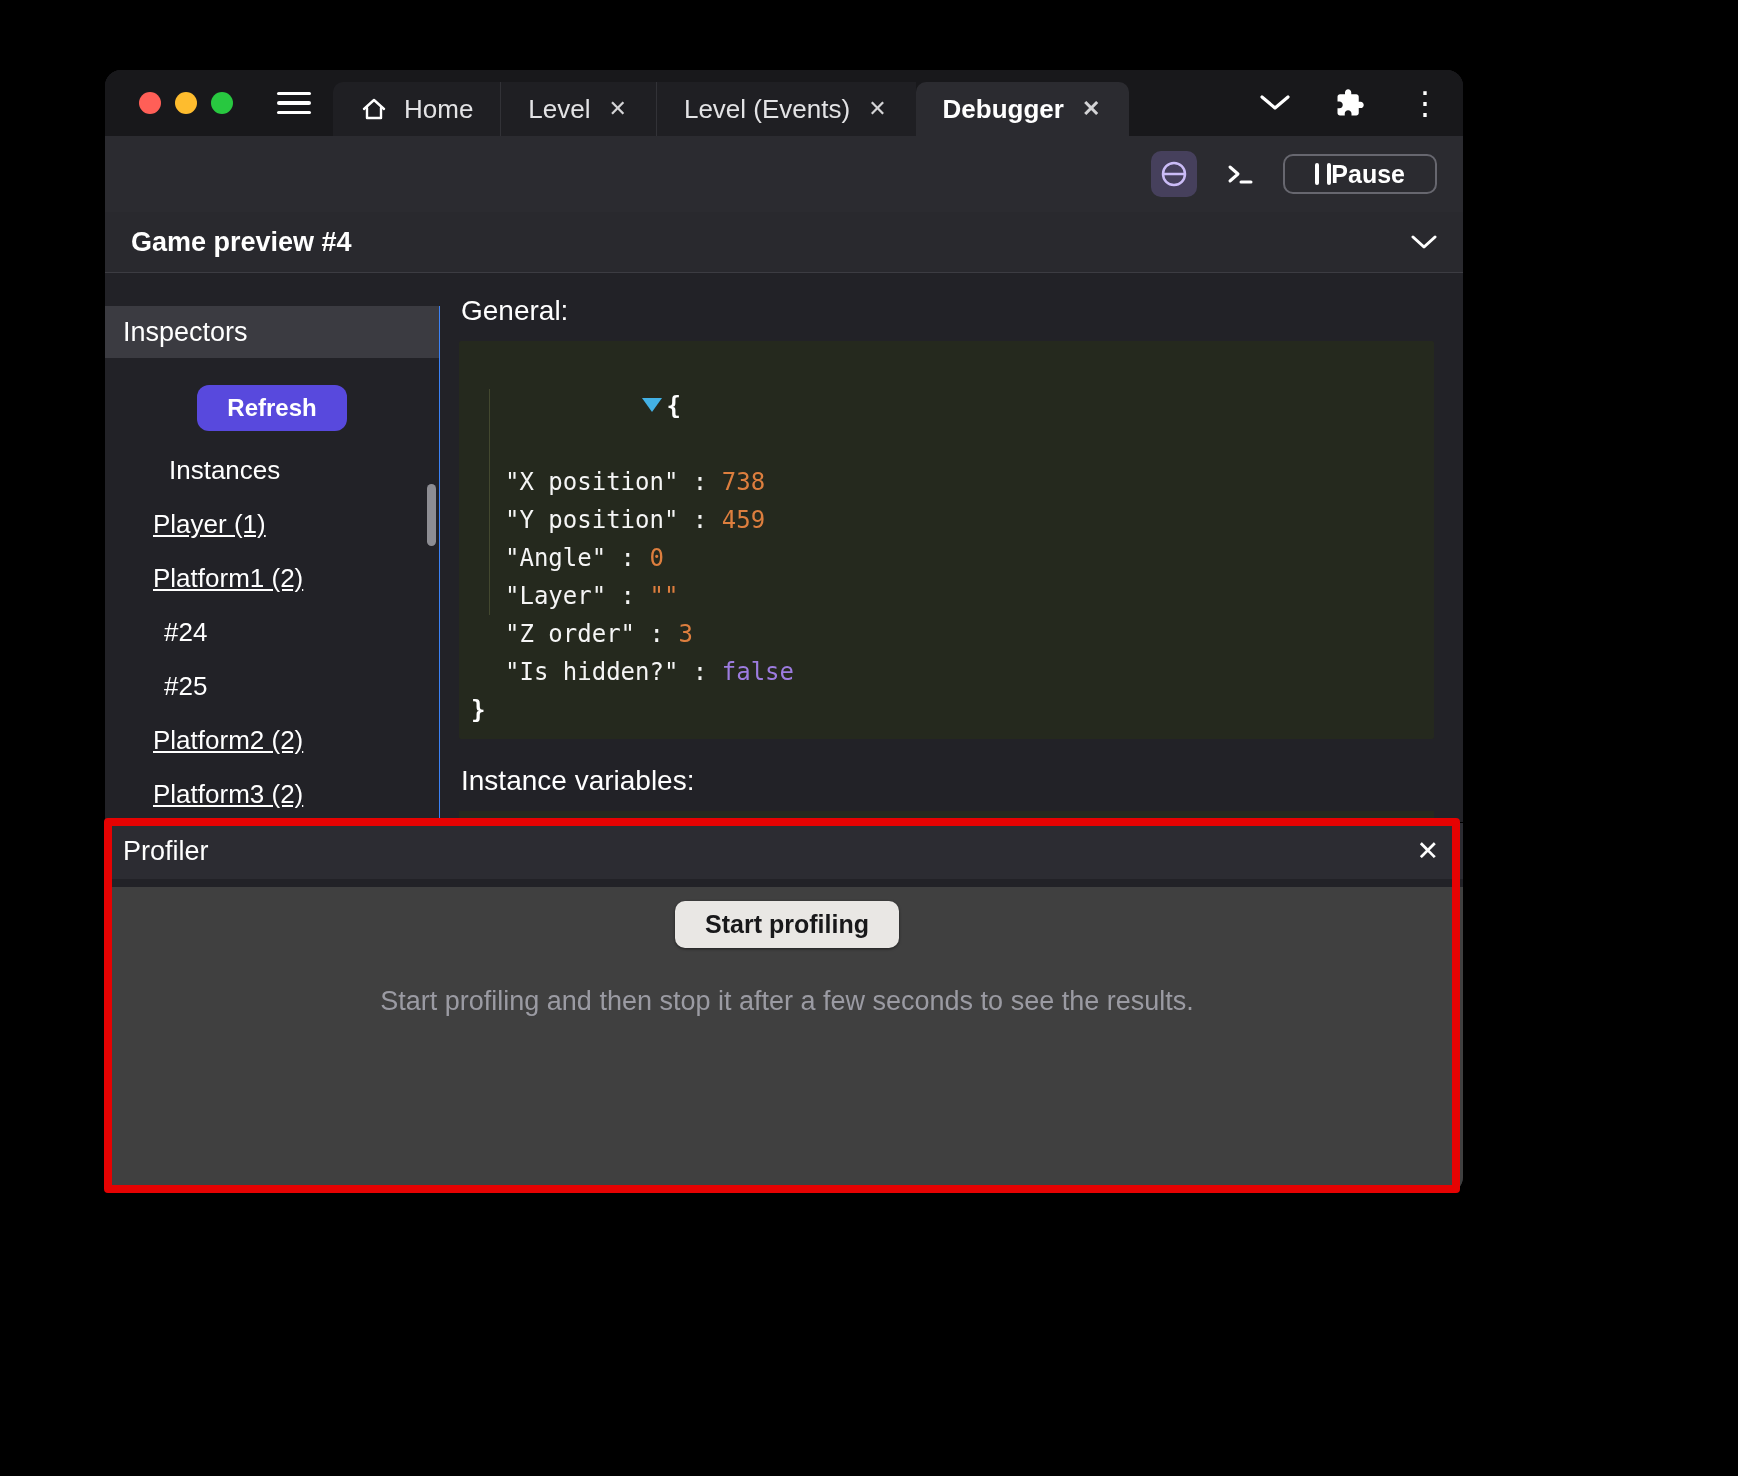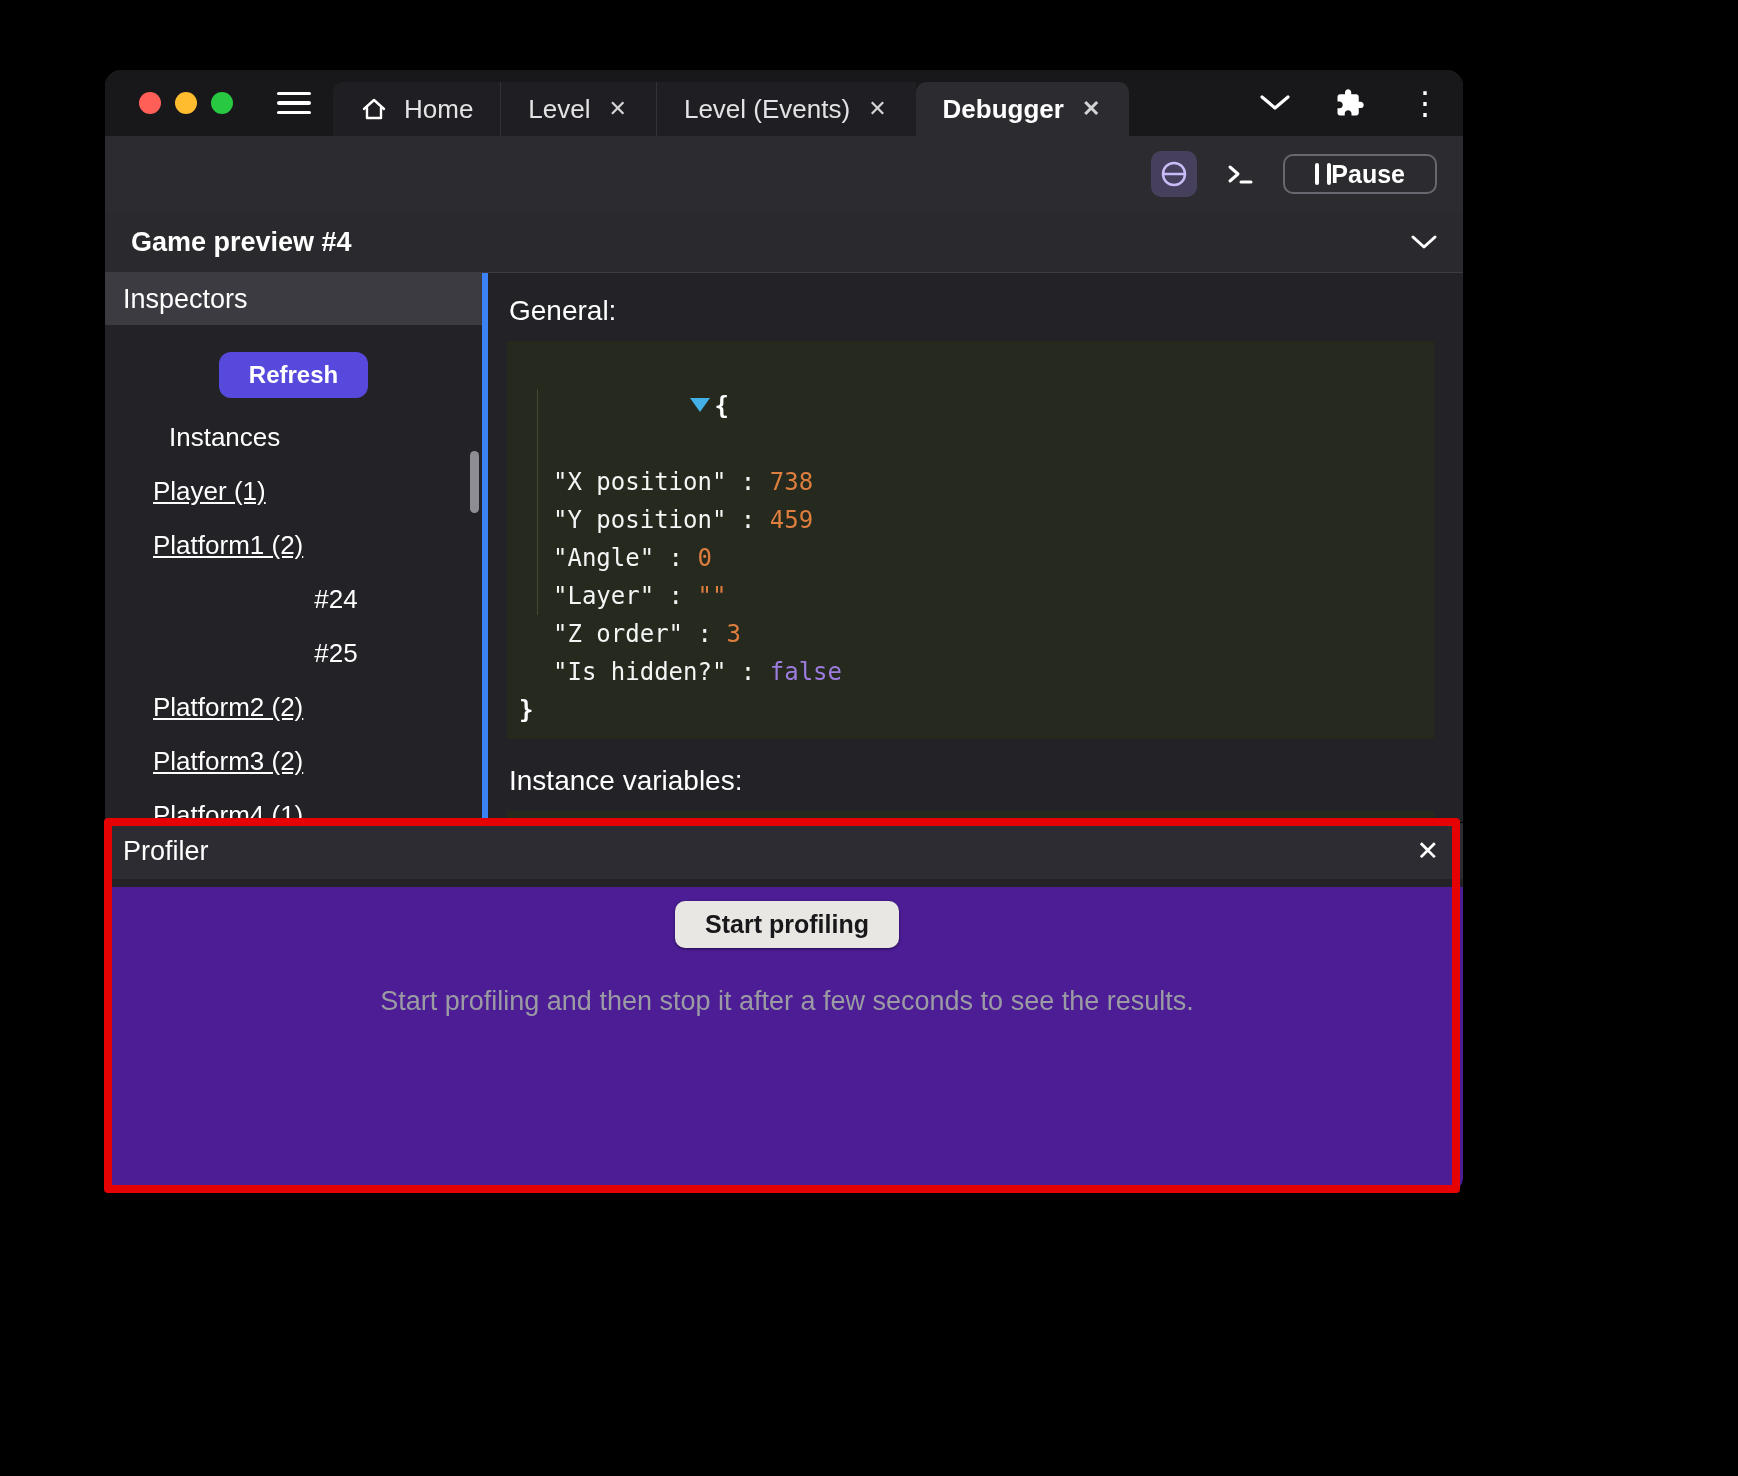--- a/index.html
+++ b/index.html
@@ -55,35 +55,35 @@
   .pause-bars i { width:4px; height:22px; background:#fff; border-radius:2px; }
   
   .preview-header {
     height:61px; background:#29292e; border-bottom:1px solid #3c3c42; flex-shrink:0;
     display:flex; align-items:center; padding:0 26px; color:#fff; font-size:27px; font-weight:700;
     cursor:pointer;
   }
   .preview-header svg { margin-left:auto; }
   
   .content { flex:1; min-height:0; display:flex; background:#222227; }
-  .sidebar { width:383px; flex-shrink:0; border-right:6px solid #3b82f6; position:relative; overflow:hidden; }
+  .sidebar { width:335px; flex-shrink:0; border-right:1px solid #3b82f6; position:relative; overflow:hidden;margin-top:33px; }
   .sidebar-header {
     height:52px; background:#3b3b41; display:flex; align-items:center;
     padding-left:18px; color:#fff; font-size:27px;
   }
   .refresh {
     display:block; margin:27px auto 0; height:46px; padding:0 30px;
     background:#5849dd; color:#fff; font-weight:700; font-size:24px; font-family:inherit;
     border:none; border-radius:12px; cursor:pointer;
   }
   .tree { margin-top:12px; }
   .tree-item { height:54px; line-height:54px; color:#fff; font-size:26px; cursor:pointer; white-space:nowrap; }
   .indent-0 { padding-left:64px; }
   .indent-1 { padding-left:48px;text-decoration:underline; }
-  .indent-2 { padding-left:85px;text-align:center; }
+  .indent-2 { padding-left:59px; }
   .scroll-thumb { position:absolute; right:3px; top:178px; width:9px; height:62px; background:#8d8d93; border-radius:5px; cursor:grab; }
   
   .inspector { flex:1; padding:14px 29px 0 19px; overflow:hidden; }
   .section-label { color:#fff; font-size:28px; margin:8px 0 14px 2px; }
   .code-box {
     background:#25291e; border-radius:2px; position:relative;
     padding:8px 12px 10px 10px;
     font-family:"DejaVu Sans Mono", monospace; font-size:24px; color:#ececec;
   }
   .code-line { line-height:38px; white-space:pre; }
@@ -110,21 +110,21 @@
     padding-left:10px; font-family:"DejaVu Sans Mono", monospace; font-size:25px; font-weight:700; color:#fff;
   }
   
   .profiler { height:371px; flex-shrink:0; display:flex; flex-direction:column; border-top:1px solid #000;gap:8px; }
   .profiler-header {
     height:56px; background:#2c2c32; display:flex; align-items:center;
     padding:0 24px 0 18px; color:#fff; font-size:27px; flex-shrink:0;
   }
   .pclose { margin-left:auto; color:#fff; font-size:27px; cursor:pointer; line-height:1; }
   .profiler-body {
-    flex:1; background:#4c1d95; display:flex; flex-direction:column; align-items:center; padding-top:14px;padding-left:6px;
+    flex:1; background:#404040; display:flex; flex-direction:column; align-items:center; padding-top:14px;padding-left:6px;
   }
   .start-btn {
     height:47px; padding:0 30px; background:#e9e7e4; color:#18181a;
     font-weight:700; font-size:25px; font-family:inherit; border:none; border-radius:10px; cursor:pointer;
     box-shadow:0 1px 3px rgba(0,0,0,0.5);
   }
   .profiler-desc { margin-top:38px; color:#9b9ba3; font-size:27px; }
   
   .annotation {
     position:absolute; left:104px; top:818px; width:1356px; height:375px;

